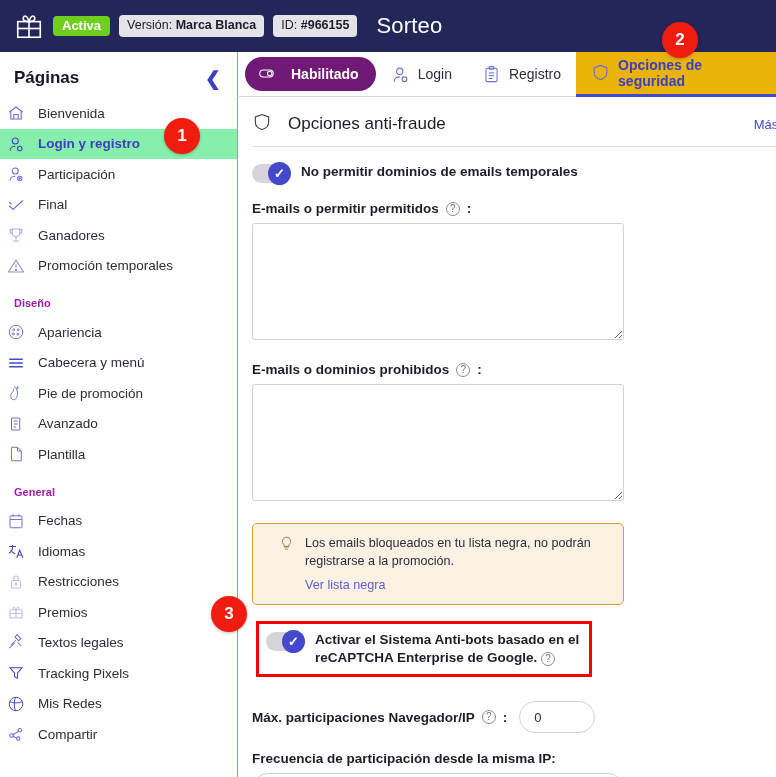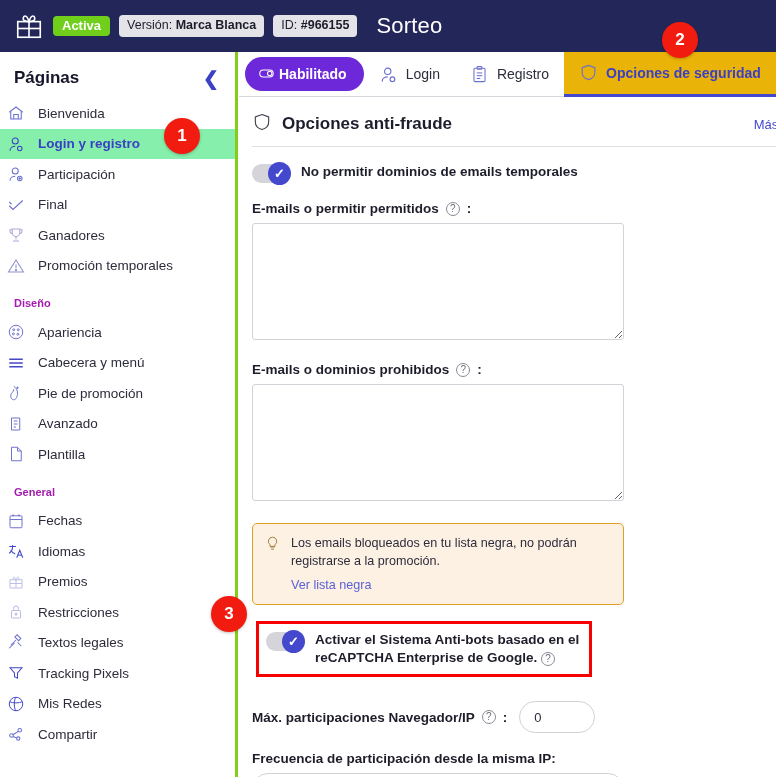--- a/index.html
+++ b/index.html
@@ -26,21 +26,21 @@
     border-radius:4px; padding:4px 8px 5px; line-height:1; white-space:nowrap;
   }
   .pill-grey b { font-weight:bold;margin-top:8px; }
   .topbar-title {
     color:#fff; font-size:22px; margin-left:10px; letter-spacing:.2px;
   }
 
   
   .sidebar {
     position:absolute; left:0; top:52px; width:238px; height:725px;
-    background:#fff; border-right:3px solid #84cc16; overflow:hidden;
+    background:#fff; border-right:1px solid #84cc16; overflow:hidden;
   }
   .side-head {
     display:flex; align-items:center; justify-content:space-between;
     padding:16px 16px 10px 14px;
   }
   .side-head-title { font-size:17px; font-weight:bold; color:#15152b; }
   .chev { color:#3b40c4; font-size:19px; font-weight:bold; line-height:1; cursor:pointer; }
   .side-section-title {
     font-size:11px; font-weight:bold; color:#a21caf; padding:16px 0 8px 14px;
   }
@@ -57,22 +57,22 @@
   
   .content {
     position:absolute; left:239px; top:52px; width:537px; height:725px;
     background:#fff;
   }
   .tabs {
     position:absolute; left:0; top:0; width:537px; height:45px;
     display:flex; align-items:center; border-bottom:1px solid #d7d7dd; background:#fff;
   }
   .tab-pill {
-    margin-left:6px; background:#6d28d9; color:#fff; font-weight:bold; font-size:14px;
-    border-radius:22px; padding:8px 17px 9px 13px; display:flex; align-items:center; gap:4px;
+    margin-left:6px; background:#701a75; color:#fff; font-weight:bold; font-size:14px;
+    border-radius:22px; padding:8px 17px 9px 13px; display:flex; align-items:center; gap:16px;
     cursor:pointer;
   }
   .tab {
     display:flex; align-items:center; gap:8px; height:45px; padding:0 15px;
     font-size:14px; color:#2c2c3c; cursor:pointer;
   }
   .tab.active {
     background:#eab308; color:#3b40c4; font-weight:bold;
     border-bottom:3px solid #4348cd; height:45px;justify-content:flex-end;
   }
@@ -80,21 +80,21 @@
 
   .formcol {
     position:absolute; left:13px; top:46px; width:627px; height:679px;
     overflow:hidden; padding-right:14px;
   }
 
   .panel-head {
     display:flex; align-items:center; justify-content:space-between;
     padding:14px 6px 10px 0; border-bottom:1px solid #e0e0e4; margin-right:10px;
   }
-  .panel-head-left { display:flex; align-items:center; gap:10px;font-weight:bold; }
+  .panel-head-left { display:flex; align-items:center; gap:16px; }
   .panel-title { font-size:17px; color:#1d1d2b; }
   .link { color:#4348cd; font-size:13px; cursor:pointer; }
 
   .toggle-row { display:flex; align-items:flex-start; gap:11px; padding:16px 0 0 0; }
   .toggle {
     position:relative; width:38px; height:19px; border-radius:10px;
     background:#d4d4da; flex:0 0 38px; margin-top:1px; cursor:pointer;
   }
   .toggle .knob {
     position:absolute; right:-1px; top:-2px; width:23px; height:23px; border-radius:50%;
@@ -112,21 +112,21 @@
     width:14px; height:14px; border-radius:50%; border:1px solid #8a8a96;
     font-size:10px; color:#6f6f7c; font-weight:normal; line-height:1;
   }
   .textarea {
     width:372px; height:117px; border:1px solid #d2d2d8; border-radius:3px;
     background:#fff; cursor:text;
   }
 
   .notice {
     width:372px; border:1px solid #dba024; background:#fdf1e3; border-radius:5px;
-    padding:11px 12px 11px 11px; display:flex; gap:10px; margin-top:18px;
+    padding:11px 12px 11px 25px; display:flex; gap:10px; margin-top:18px;
   }
   .notice-text { font-size:12.6px; color:#2c2c3c; line-height:1.42; }
   .notice-link { color:#5c60d6; font-size:12.6px; display:inline-block; margin-top:7px; cursor:pointer; }
 
   .hl-box {
     position:relative; margin-top:16px; width:336px; margin-left:4px;
     border:3px solid #f60000; padding:7px 8px 7px 7px; background:#fff;
   }
   .hl-box .toggle-row { padding-top:0; }
 
@@ -321,39 +321,39 @@
             <path d="M7.5 4v2c0 4-2 7-4.5 9"></path>
             <path d="M5 11c1.5 2.5 3.5 4 6 5"></path>
             <path d="M13 21l4-10 4 10"></path>
             <line x1="14.5" y1="17.5" x2="19.5" y2="17.5"></line>
           </svg>
         </span>
       <span>Idiomas</span>
     </div>
     <div class="side-item">
       <span class="ic">
+          <svg width="18" height="18" viewBox="0 0 24 24" fill="none" stroke="#bdbee4" stroke-width="1.4">
+            <rect x="6" y="10" width="12" height="10" rx="1.5"></rect>
+            <path d="M9 10V7a3 3 0 016 0v3"></path>
+            <circle cx="12" cy="15" r="1.2"></circle>
+          </svg>
+        </span>
+      <span>Restricciones</span>
+    </div>
+    <div class="side-item">
+      <span class="ic">
           <svg width="18" height="18" viewBox="0 0 24 24" fill="none" stroke="#bdbee4" stroke-width="1.3">
             <rect x="4" y="9" width="16" height="11"></rect>
             <line x1="4" y1="14" x2="20" y2="14"></line>
             <line x1="12" y1="9" x2="12" y2="20"></line>
             <path d="M12 9S9.6 9 8.6 8.2C7.6 7.4 8.1 5.4 9.4 5.4c1.3 0 2.6 3.6 2.6 3.6z"></path>
             <path d="M12 9s2.4 0 3.4-.8c1-.8.5-2.8-.8-2.8C13.3 5.4 12 9 12 9z"></path>
           </svg>
         </span>
       <span>Premios</span>
-    </div>
-    <div class="side-item">
-      <span class="ic">
-          <svg width="18" height="18" viewBox="0 0 24 24" fill="none" stroke="#bdbee4" stroke-width="1.4">
-            <rect x="6" y="10" width="12" height="10" rx="1.5"></rect>
-            <path d="M9 10V7a3 3 0 016 0v3"></path>
-            <circle cx="12" cy="15" r="1.2"></circle>
-          </svg>
-        </span>
-      <span>Restricciones</span>
     </div>
     <div class="side-item">
       <span class="ic">
           <svg width="18" height="18" viewBox="0 0 24 24" fill="none" stroke="#6b6fd0" stroke-width="1.4">
             <rect x="11" y="3" width="7" height="4" transform="rotate(45 14.5 5)"></rect>
             <line x1="12" y1="8" x2="5" y2="15"></line>
             <line x1="3" y1="19" x2="10" y2="12"></line>
             <line x1="14" y1="11" x2="19" y2="16"></line>
           </svg>
         </span>

